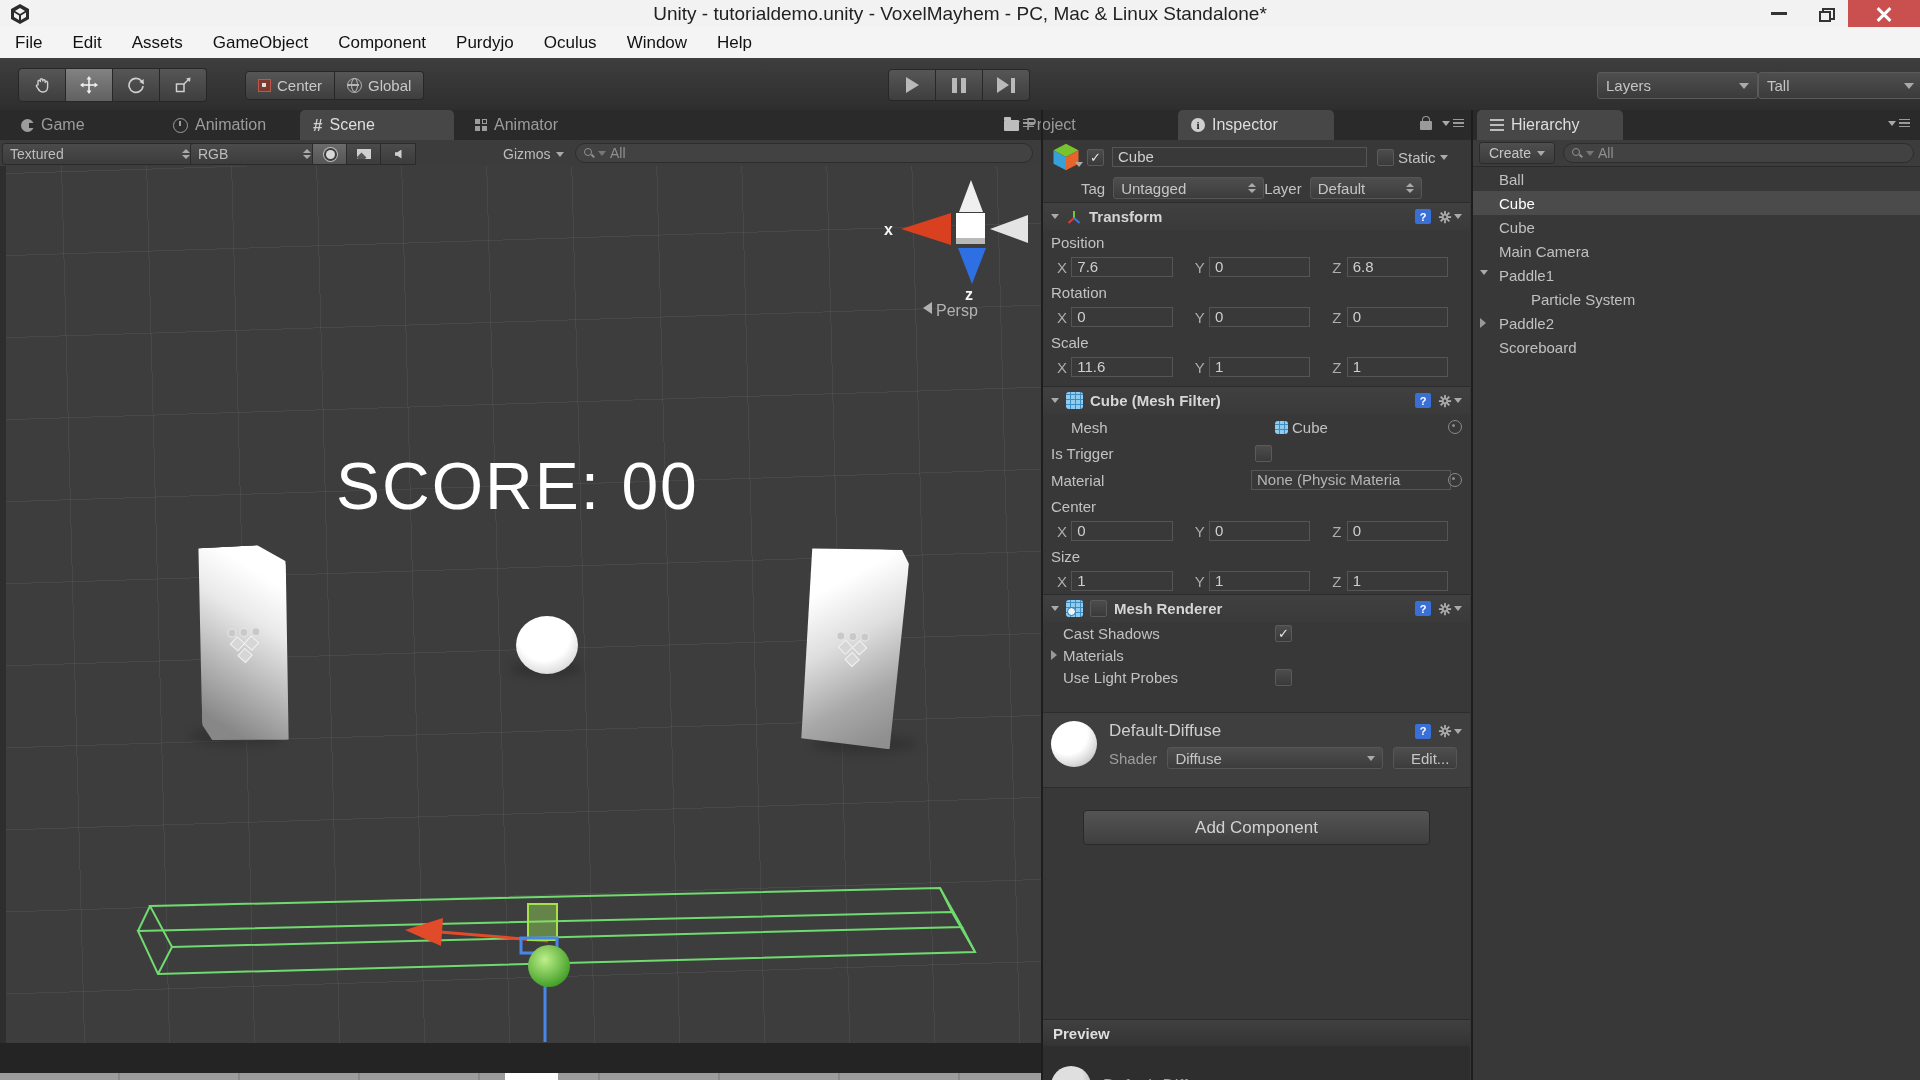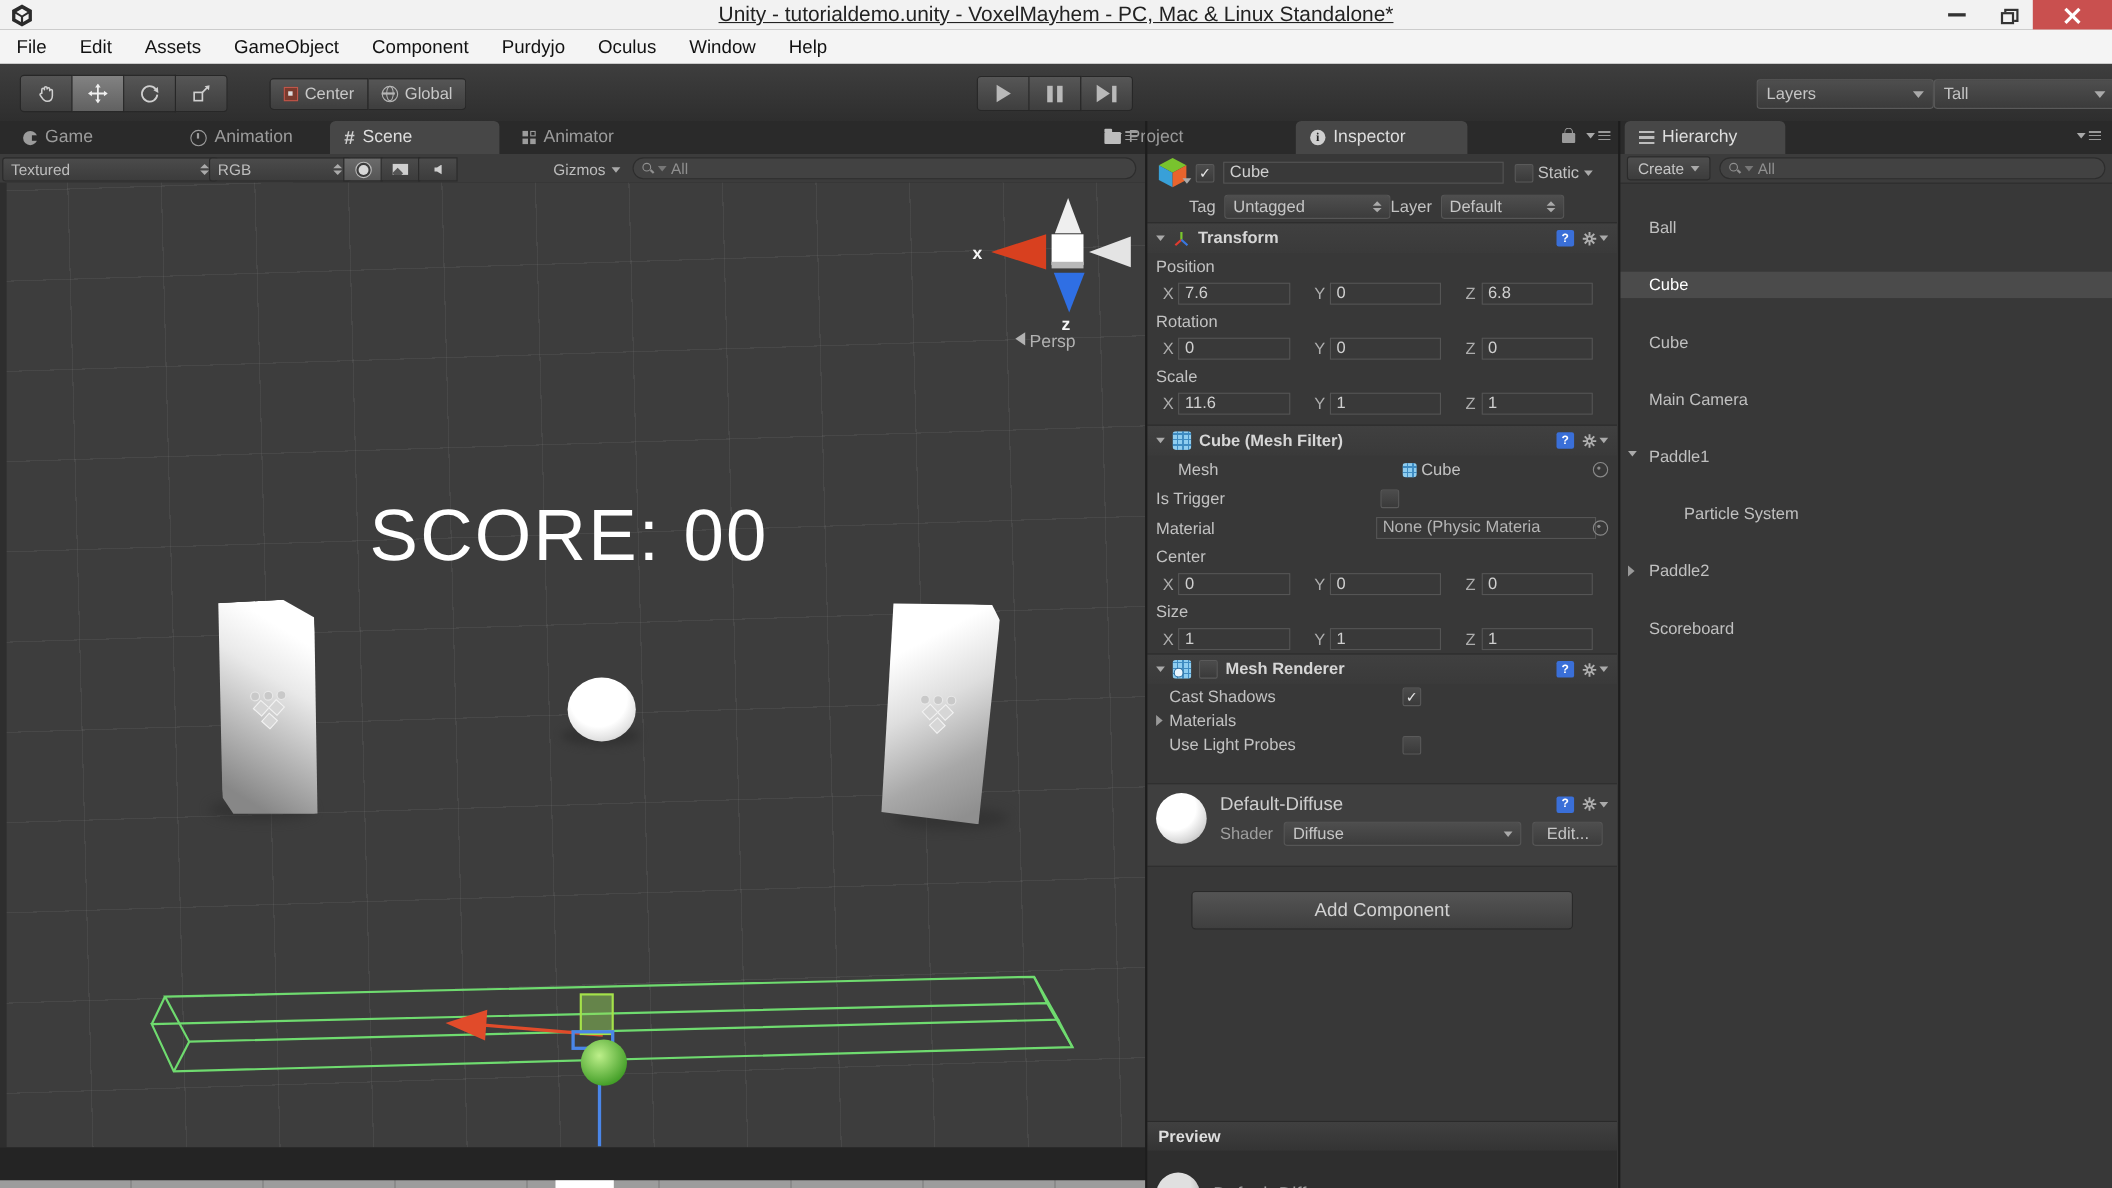--- a/index.html
+++ b/index.html
@@ -1,20 +1,20 @@
 <!DOCTYPE html>
 <html><head>
 <meta charset="utf-8">
 <style>
   html,body{margin:0;padding:0;width:1920px;height:1080px;overflow:hidden;background:#222;
     font-family:"Liberation Sans","DejaVu Sans",sans-serif;-webkit-font-smoothing:antialiased;}
   #app{position:relative;width:1920px;height:1080px;background:#383838;overflow:hidden;}
   
   .titlebar{position:absolute;left:0;top:0;width:1920px;height:27px;background:#f2f2f2;}
-  .title-text{position:absolute;left:0;right:0;top:3px;text-align:center;font-size:19px;color:#222;text-decoration:underline;}
+  .title-text{position:absolute;left:0;right:0;top:3px;text-align:center;font-size:19px;color:#222;}
   .unity-logo{position:absolute;left:8px;top:2px;width:24px;height:24px;}
   .win-btns{position:absolute;right:0;top:0;height:27px;display:flex;align-items:stretch;}
   .wbtn{width:46px;display:flex;align-items:center;justify-content:center;}
   .wbtn.close{width:72px;background:#c9504f;}
   .min-glyph{width:16px;height:3px;background:#333;}
   .restore-glyph{position:relative;width:13px;height:11px;}
   .restore-glyph::before{content:"";position:absolute;left:3px;top:0;width:9px;height:8px;border:2px solid #333;}
   .restore-glyph::after{content:"";position:absolute;left:0;top:3px;width:8px;height:7px;border:2px solid #333;background:#f2f2f2;}
   .x-glyph{position:relative;width:16px;height:16px;}
   .x-glyph::before,.x-glyph::after{content:"";position:absolute;left:-1px;top:7px;width:18px;height:3px;background:#fff;}
@@ -171,21 +171,21 @@
   .preview-clip-row{position:absolute;left:8px;top:20px;display:flex;align-items:center;gap:12px;opacity:.85;}
   .preview-clip-row .sphere{width:40px;height:40px;}
   .preview-clip-row .mat-name{color:#b5b5b5;}
   
   .hierarchy{position:absolute;left:1473px;top:140px;width:447px;height:940px;background:#383838;color:#c0c0c0;font-size:15px;}
   .hier-head{height:26px;background:#3c3c3c;border-bottom:1px solid #2b2b2b;display:flex;align-items:center;padding:0 6px;gap:8px;}
   .create-btn{height:20px;background:linear-gradient(#4e4e4e,#3c3c3c);border:1px solid #2b2b2b;border-radius:3px;
     display:flex;align-items:center;padding:0 9px;gap:6px;font-size:14px;color:#c6c6c6;}
   .hier-search{flex:1;height:18px;background:#424242;border:1px solid #2d2d2d;border-radius:10px;
     display:flex;align-items:center;padding:0 8px;gap:4px;color:#8f8f8f;font-size:14px;}
-  .hrow{position:relative;height:24px;display:flex;align-items:center;padding-left:26px;margin-top:28px;}
+  .hrow{position:relative;height:24px;display:flex;align-items:center;padding-left:26px;}
   .hrow.selected{background:#4b4b4b;color:#fff;}
   .hrow.child{padding-left:58px;}
   .hrow .fold{position:absolute;left:7px;top:7px;}
 </style>
 </head>
 <body>
 
 <div id="app">
 
   <div class="titlebar">
@@ -680,21 +680,21 @@
             </span>
           </span>
         </span>
         <span class="shader-row">
           <span>Shader</span>
           <span class="ddb" style="width:200px">
             <span>Diffuse</span>
             <span class="dd-spacer"></span>
             <span class="tri-down sm"></span>
           </span>
-          <span class="ddb" style="width:48px;justify-content:center">
+          <span class="ddb" style="width:48px;justify-content:flex-end">
             <span>Edit...</span>
           </span>
         </span>
       </span>
     </div>
 
     <div class="add-comp">
       <span>Add Component</span>
     </div>
 

